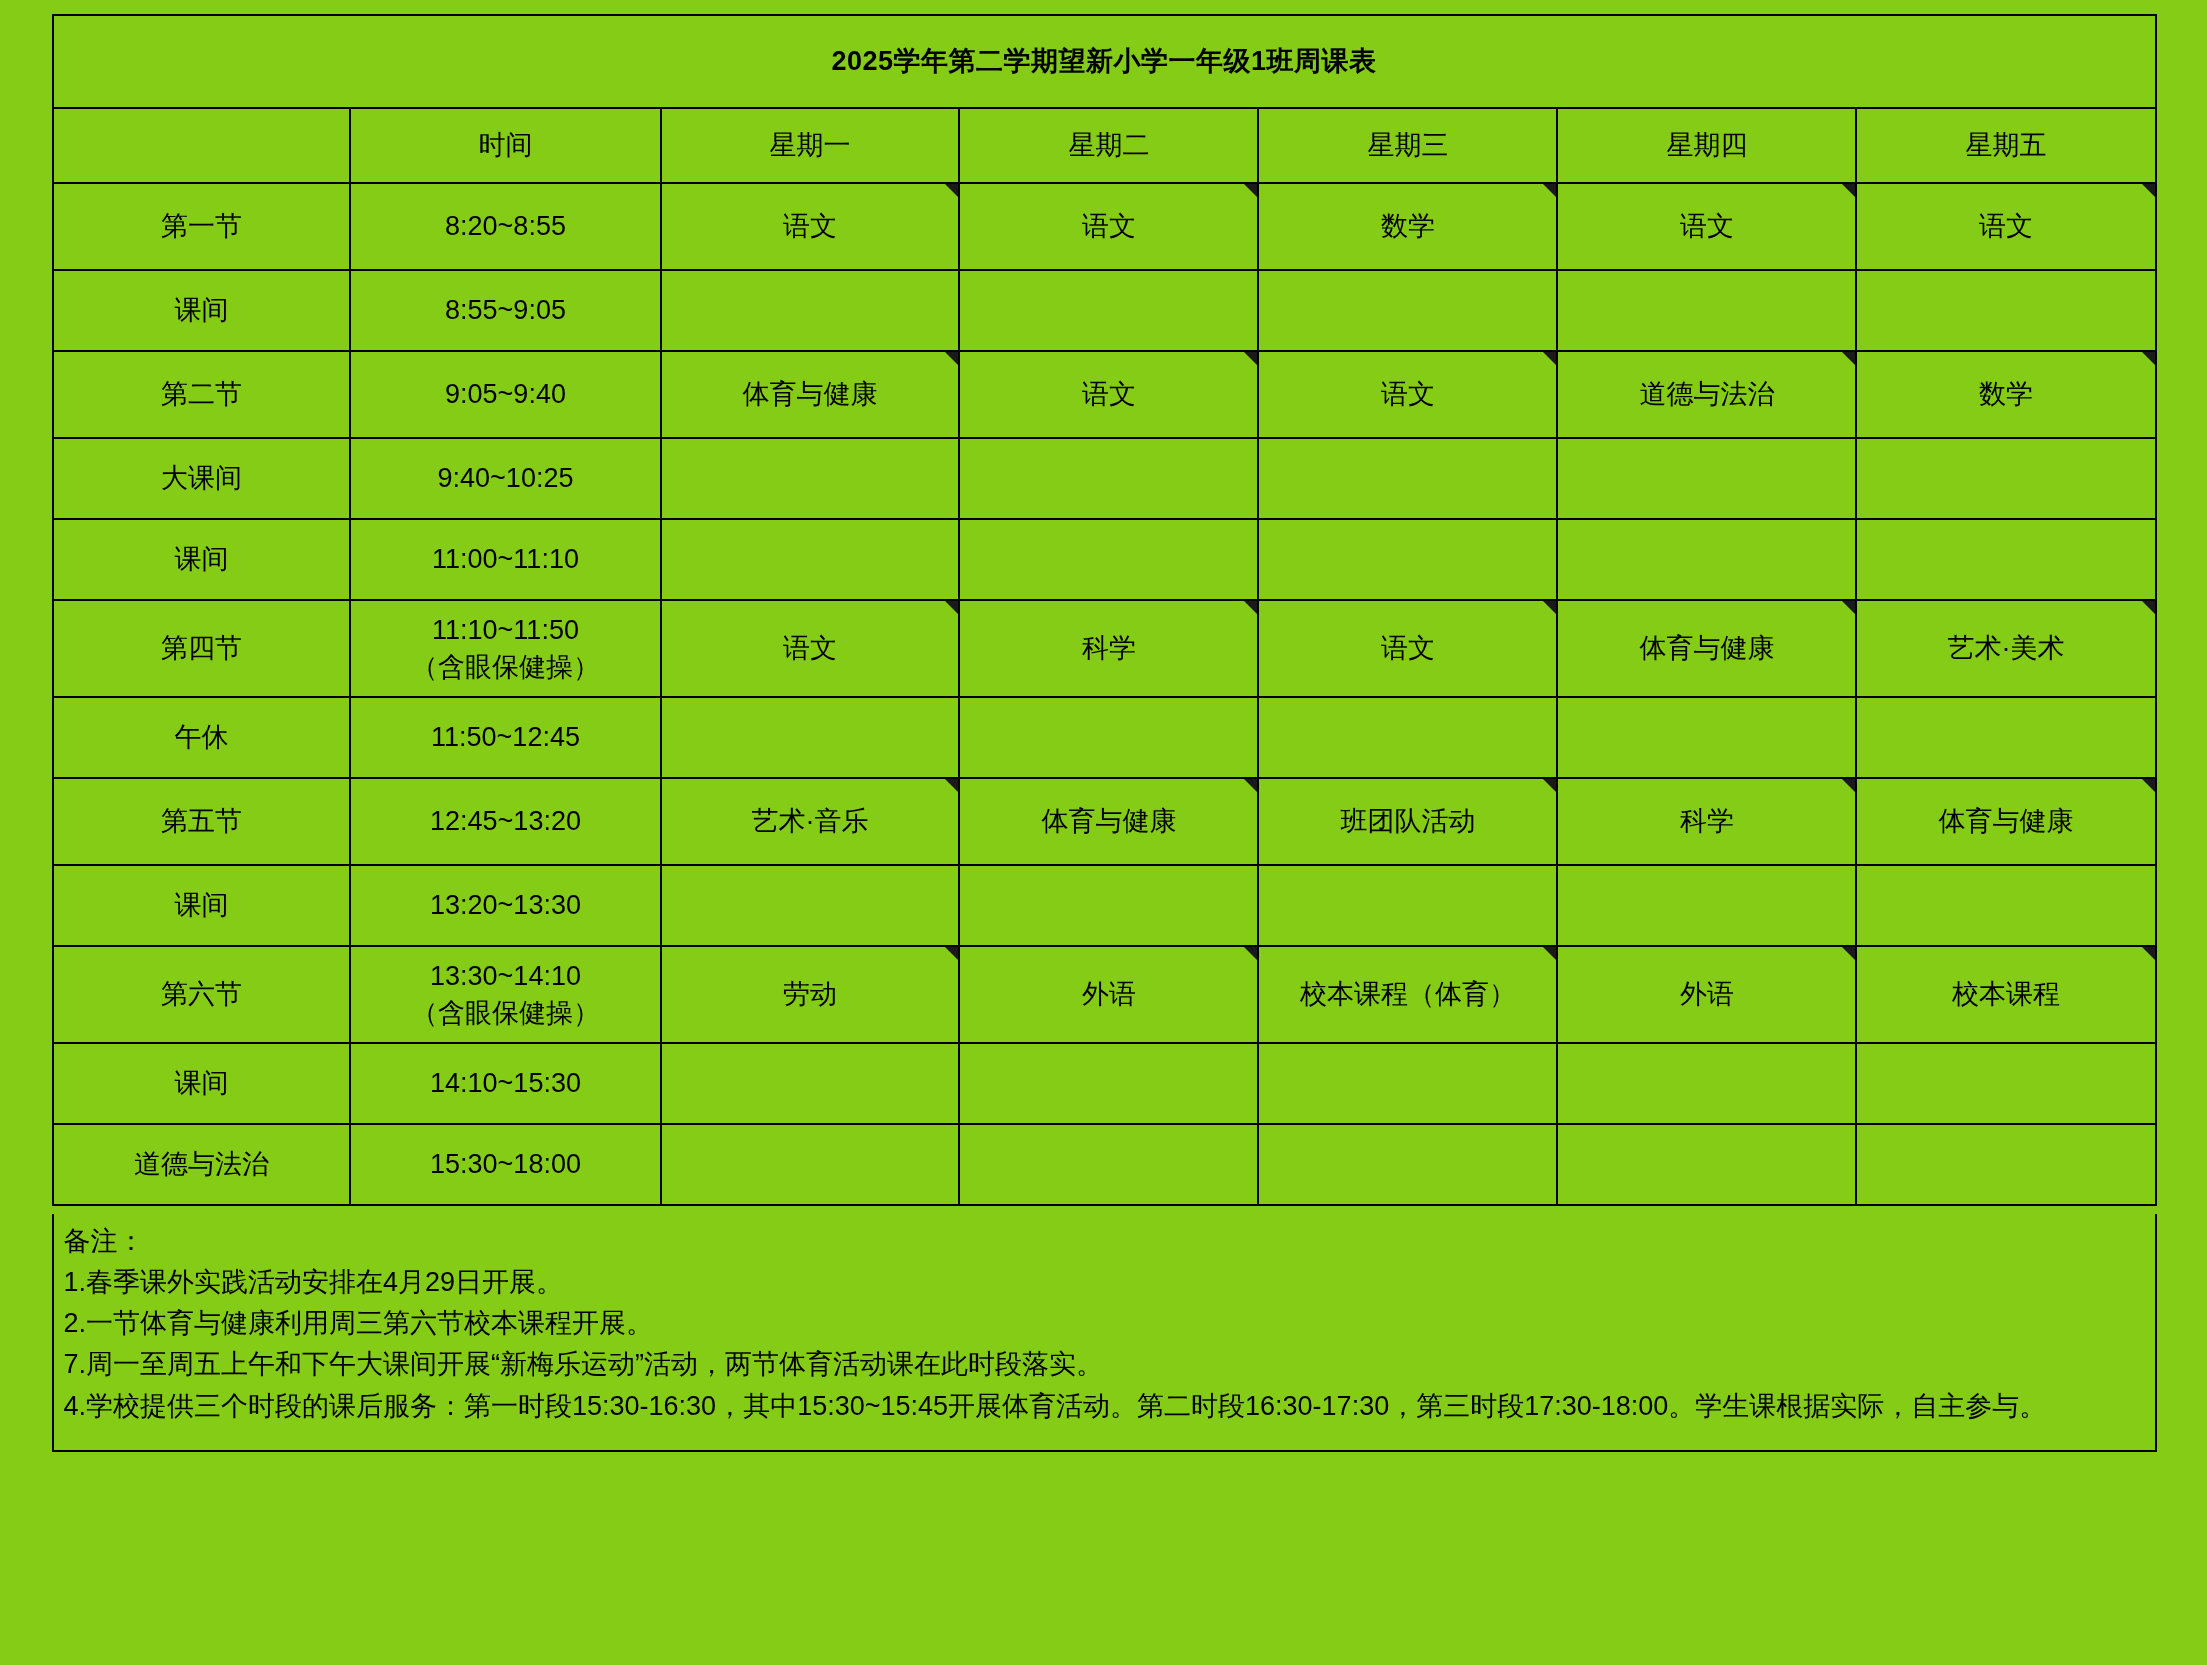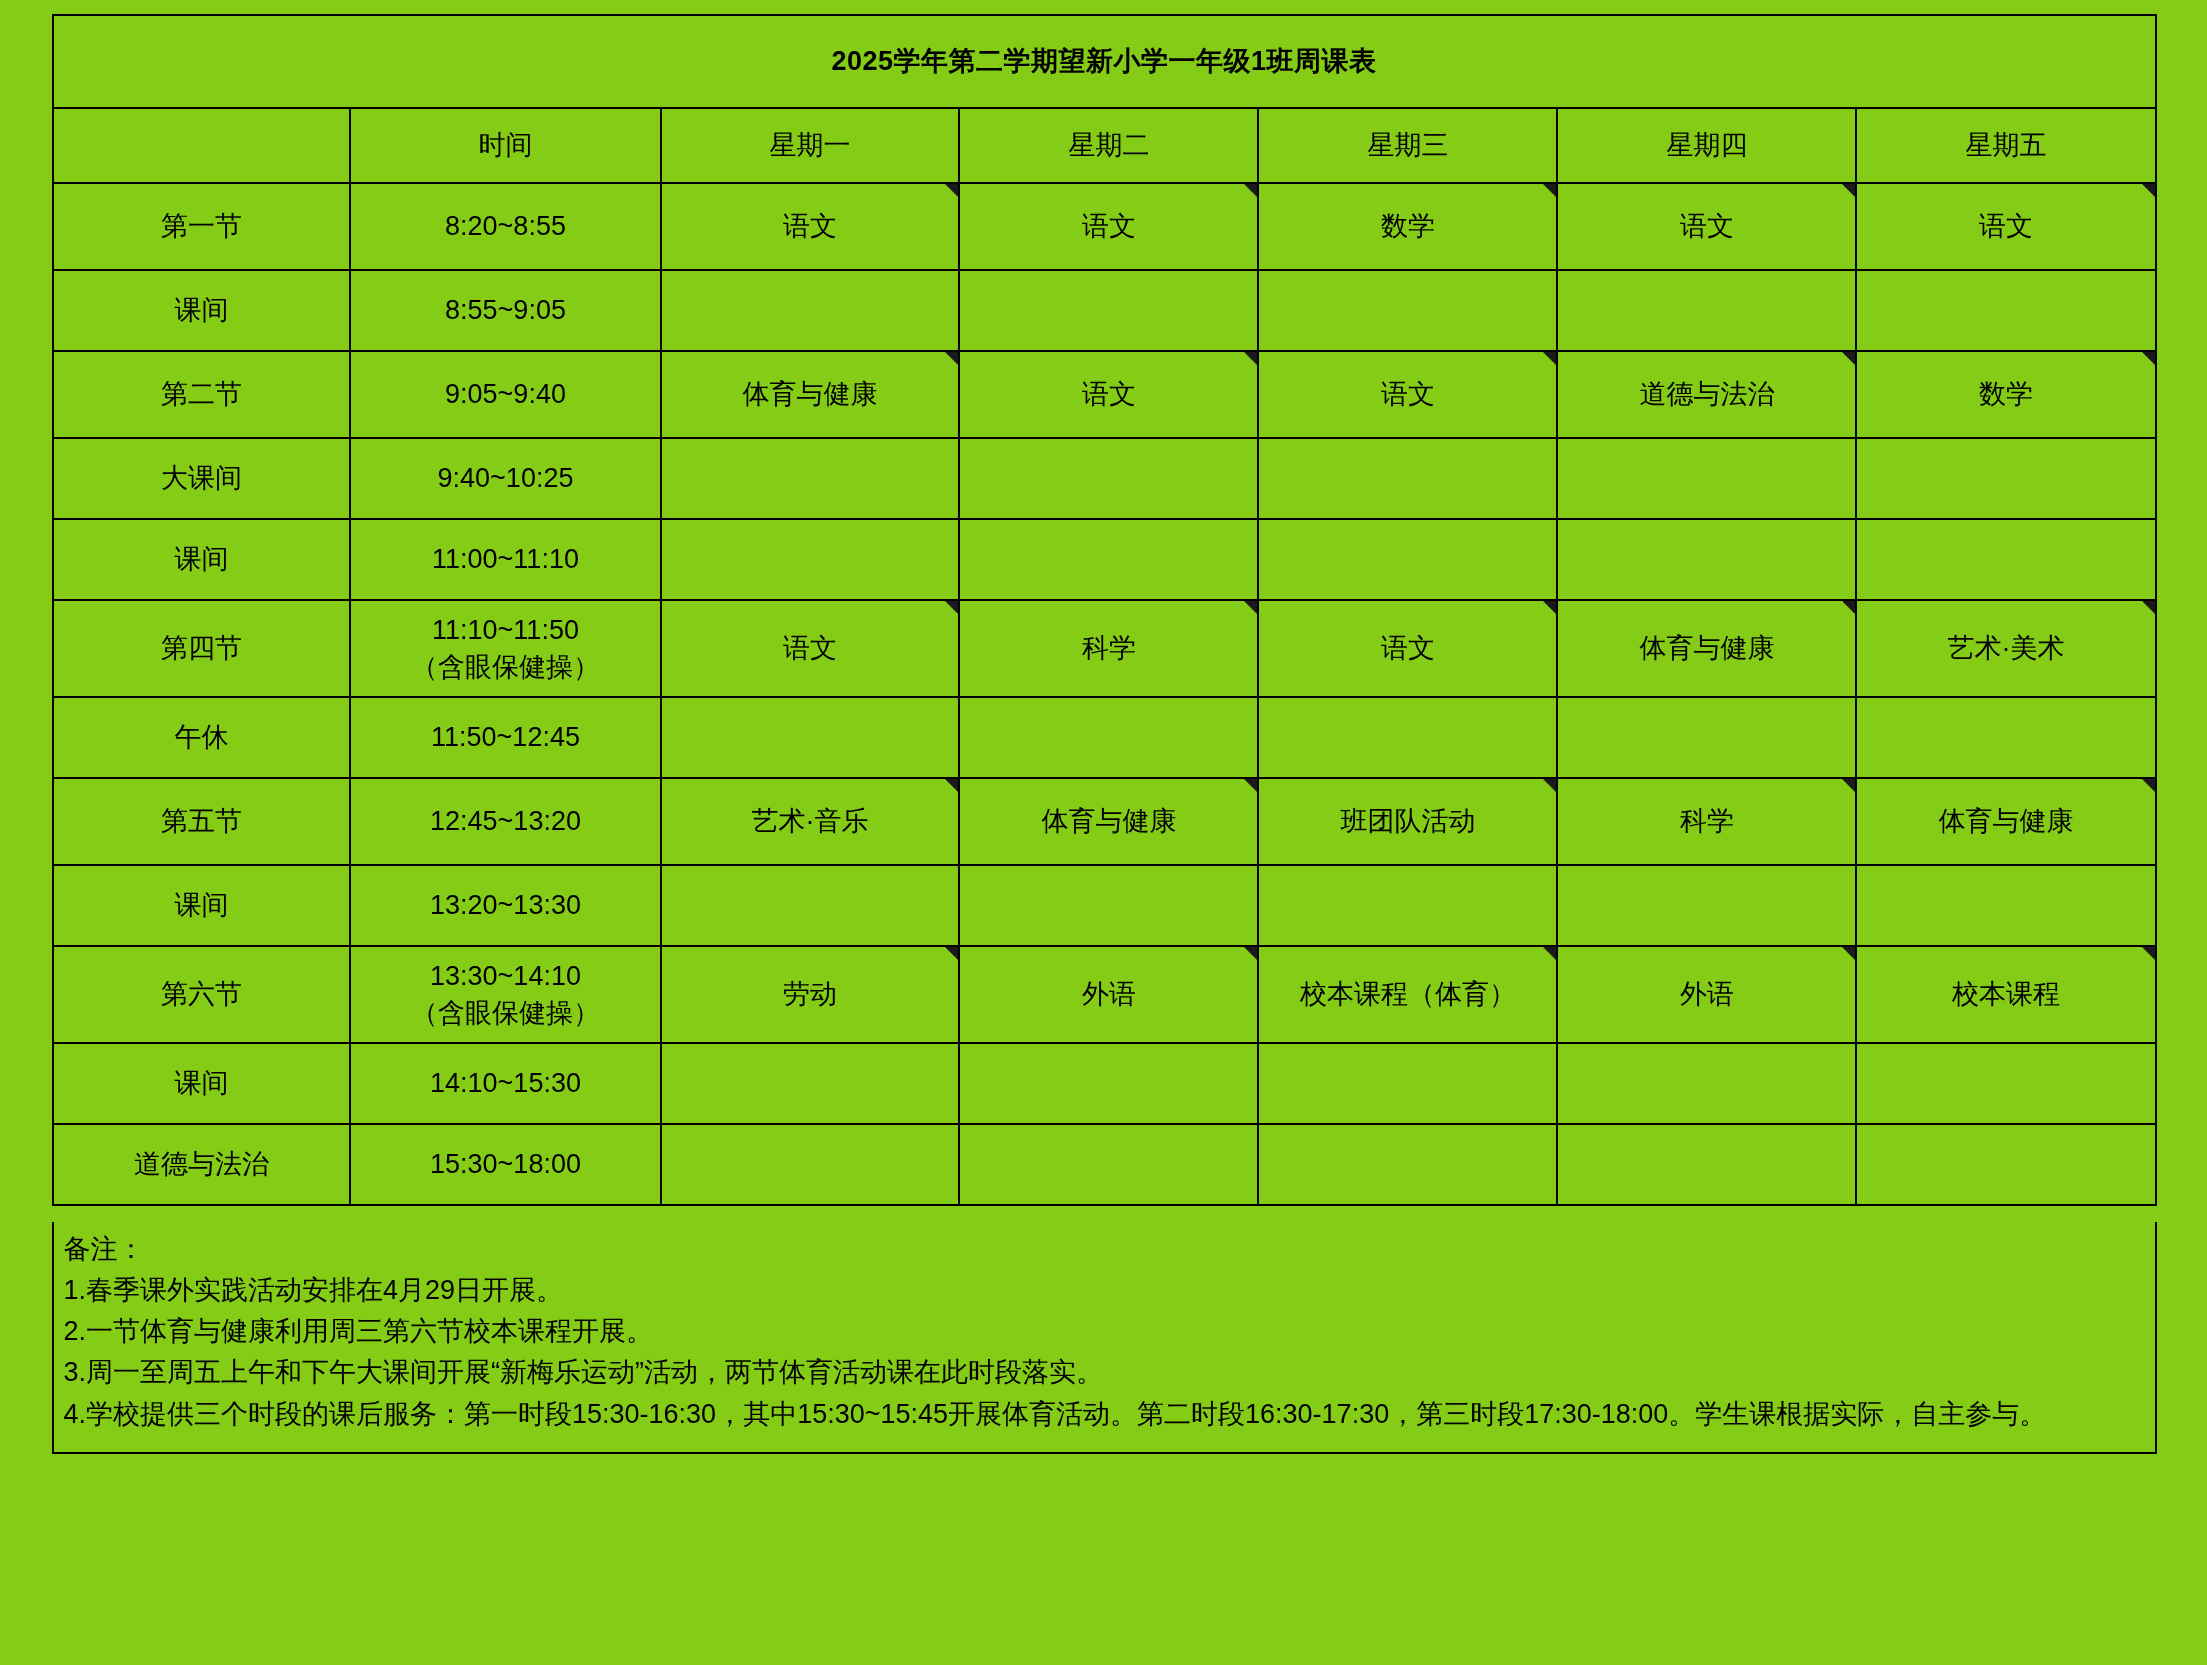--- a/index.html
+++ b/index.html
@@ -62,23 +62,23 @@
     right: 0;
     width: 0;
     height: 0;
     border-top: 13px solid #1a1a1a;
     border-left: 13px solid transparent;
   }
   .notes {
     border: 2px solid #000000;
     border-top: none;
     width: 2105px;
-    margin: 16px auto;
+    margin: 8px auto;
     box-sizing: border-box;
-    padding: 8px 10px 16px 10px;
+    padding: 8px 10px 22px 10px;
     font-size: 27px;
     line-height: 1.45;
   }
   .notes p {
     margin: 0 0 2px 0;
     white-space: normal;
   }
   .empty-cell { }
 </style>
 </head>
@@ -222,18 +222,18 @@
           <td class="empty-cell"></td>
           <td class="empty-cell"></td>
         </tr>
       </tbody>
   </table>
   <div class="notes">
     <p>备注：</p>
     <div id="notes-lines">
         <p>1.春季课外实践活动安排在4月29日开展。</p>
         <p>2.一节体育与健康利用周三第六节校本课程开展。</p>
-        <p>3.周一至周五上午和下午大课间开展“新梅乐运动”活动，两节体育活动课在此时段落实。</p>
+        <p>7.周一至周五上午和下午大课间开展“新梅乐运动”活动，两节体育活动课在此时段落实。</p>
         <p>4.学校提供三个时段的课后服务：第一时段15:30-16:30，其中15:30~15:45开展体育活动。第二时段16:30-17:30，第三时段17:30-18:00。学生课根据实际，自主参与。</p>
       </div>
   </div>
 </div>
 
 
 </body></html>

